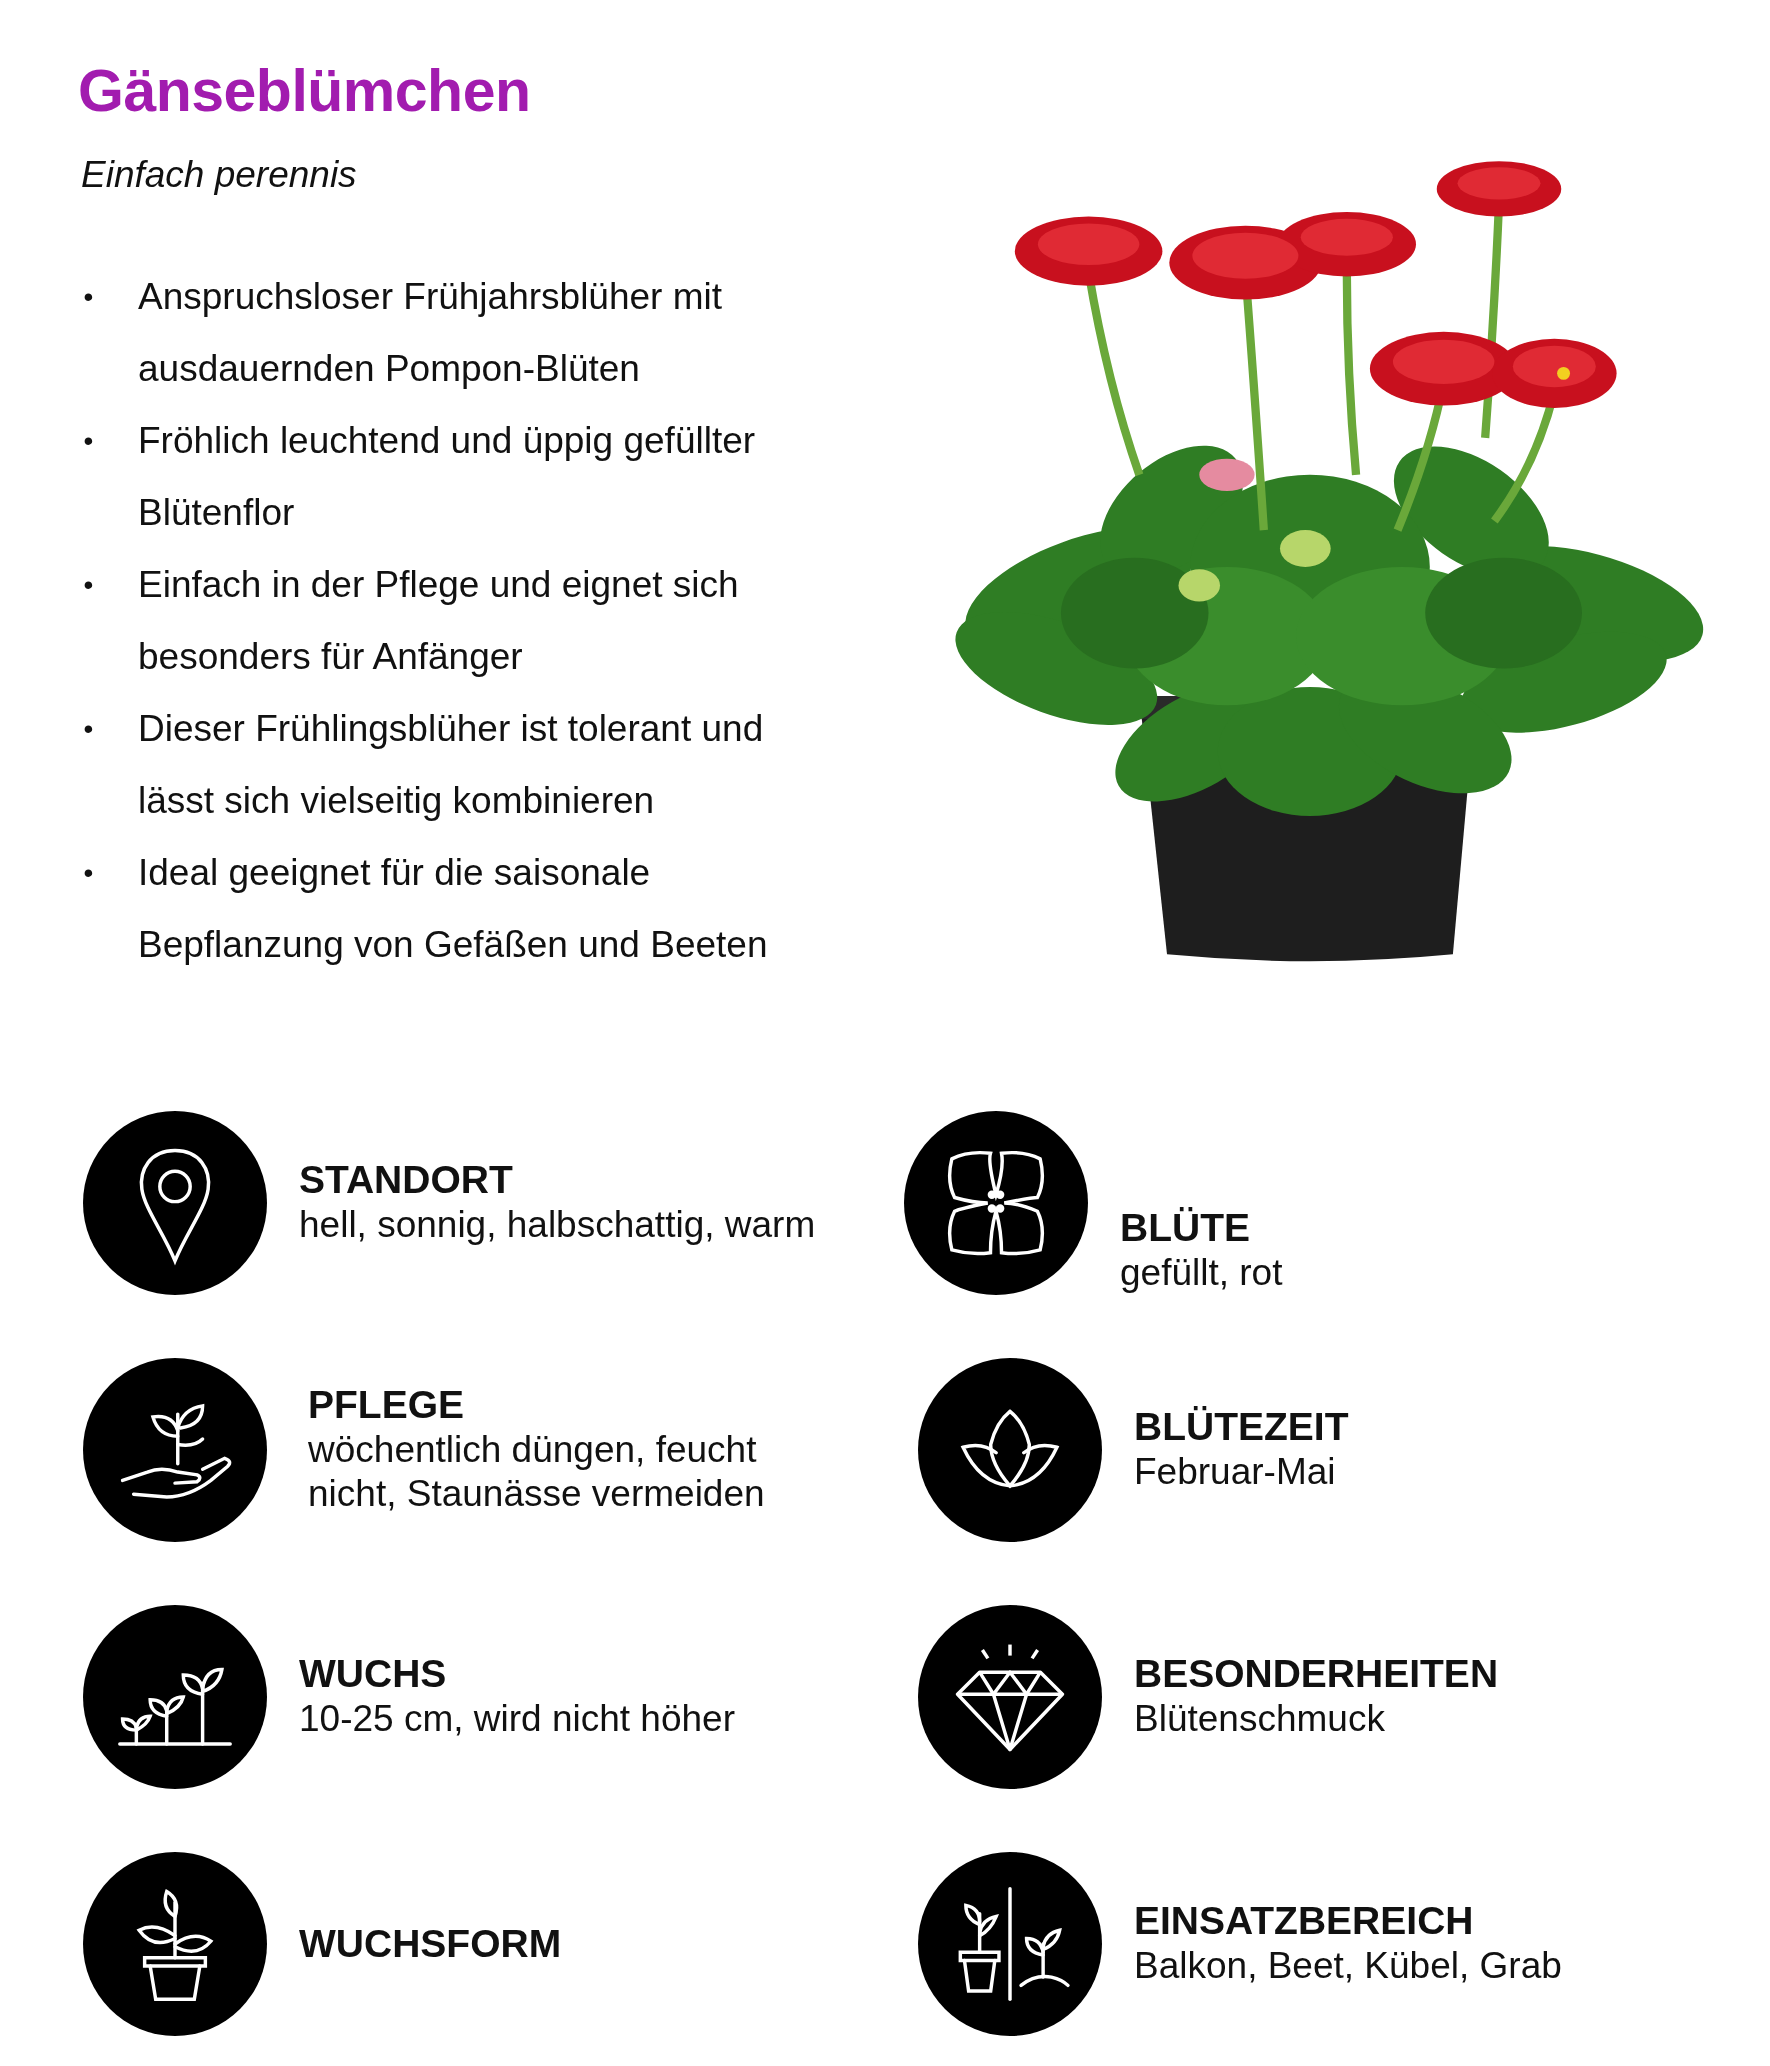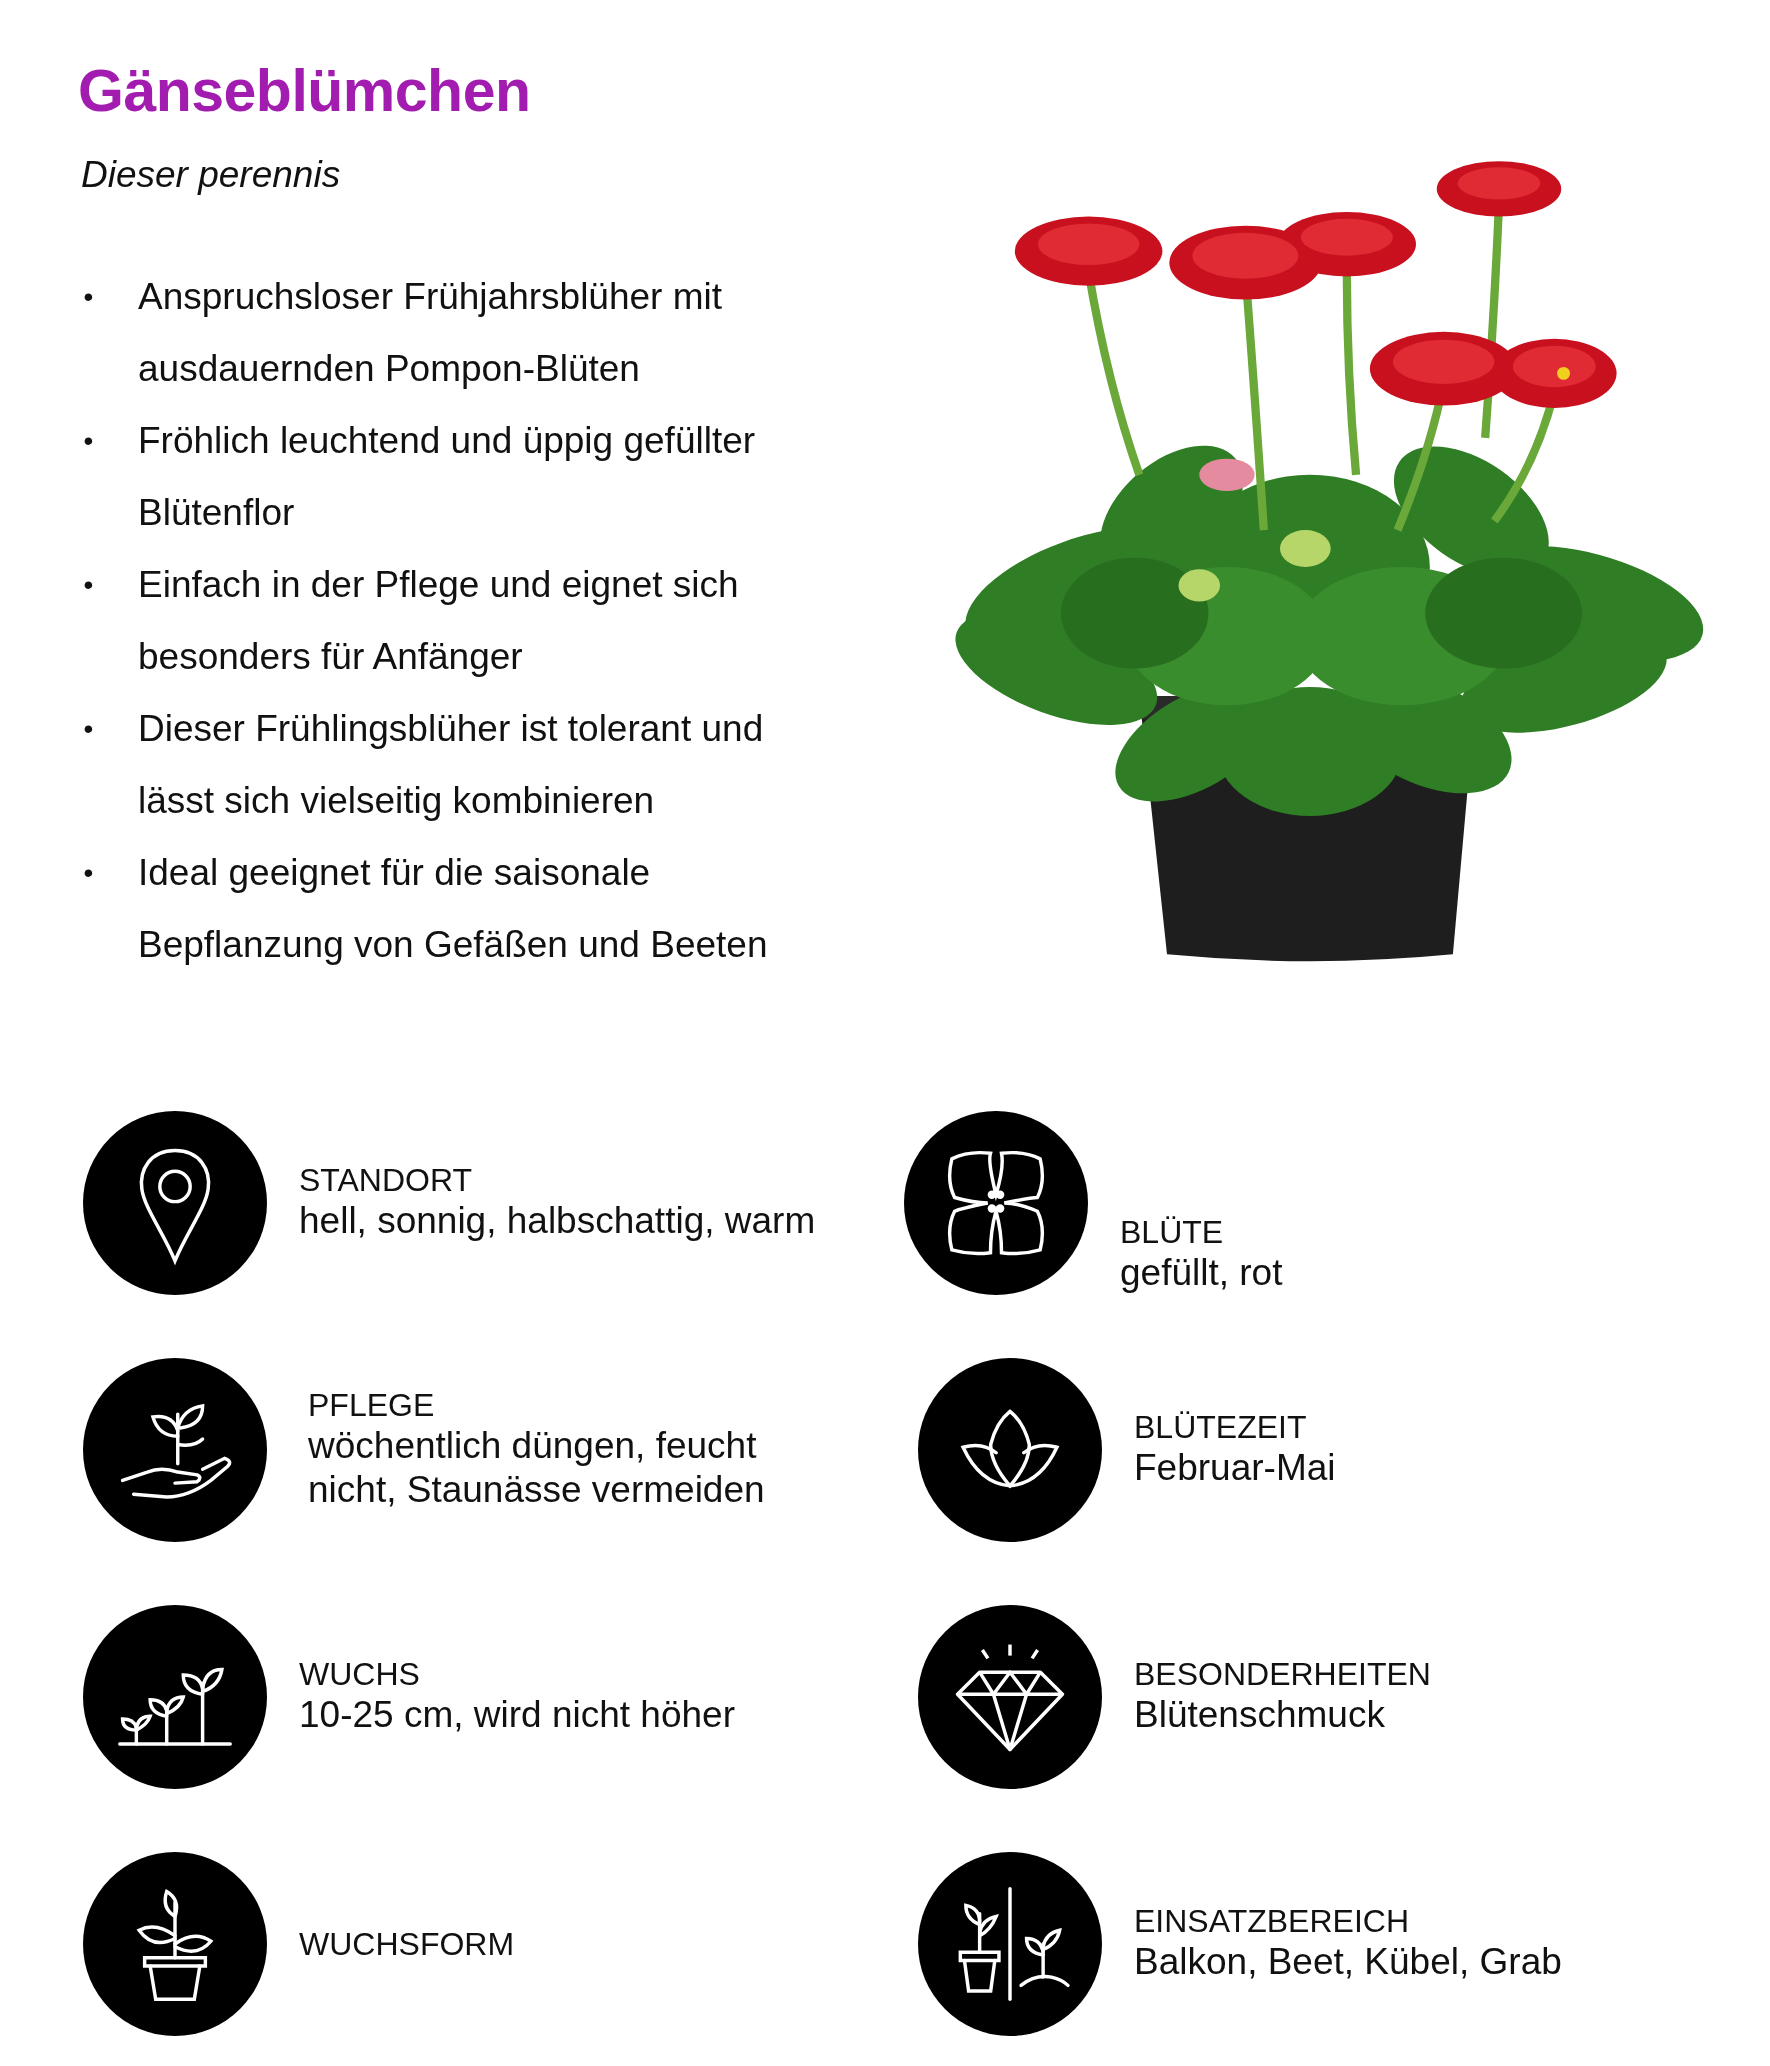--- a/index.html
+++ b/index.html
@@ -7,28 +7,28 @@
   .title{position:absolute;left:78px;top:59px;font-size:59px;font-weight:700;color:#a21caf;letter-spacing:-0.5px;margin:0;line-height:1.1;}
   .latin{position:absolute;left:81px;top:153px;font-size:37px;font-style:italic;color:#111;line-height:1.2;}
   .bullets{position:absolute;left:78px;top:261px;width:830px;margin:0;padding:0;list-style:none;}
   .bullets li{position:relative;padding-left:60px;font-size:37px;line-height:72px;color:#111;}
   .bullets li .dot{position:absolute;left:5.5px;top:0;font-size:28px;line-height:72px;}
   .plant{position:absolute;left:941px;top:152px;width:784px;height:830px;}
   .feat{position:absolute;display:flex;align-items:center;}
   .feat .circle{width:184px;height:184px;border-radius:50%;background:#000;display:flex;align-items:center;justify-content:center;flex:none;}
   .feat .circle svg{width:138px;height:138px;}
   .feat .txt{margin-left:32px;}
-  .feat .lbl{font-size:32px;font-weight:400;line-height:1.15;text-transform:uppercase;}
+  .feat .lbl{font-size:39px;font-weight:700;line-height:1.15;text-transform:uppercase;}
   .feat .val{font-size:37px;line-height:1.2;}
 </style>
 </head>
 <body>
 
 <h1 class="title">Gänseblümchen</h1>
-<div class="latin">Dieser perennis</div>
+<div class="latin">Einfach perennis</div>
 
 <ul class="bullets">
   <li><span class="dot">•</span><span>Anspruchsloser Frühjahrsblüher mit</span><br><span>ausdauernden Pompon-Blüten</span></li>
   <li><span class="dot">•</span><span>Fröhlich leuchtend und üppig gefüllter</span><br><span>Blütenflor</span></li>
   <li><span class="dot">•</span><span>Einfach in der Pflege und eignet sich</span><br><span>besonders für Anfänger</span></li>
   <li><span class="dot">•</span><span>Dieser Frühlingsblüher ist tolerant und</span><br><span>lässt sich vielseitig kombinieren</span></li>
   <li><span class="dot">•</span><span>Ideal geeignet für die saisonale</span><br><span>Bepflanzung von Gefäßen und Beeten</span></li>
 </ul>
 
 <div class="plant">

